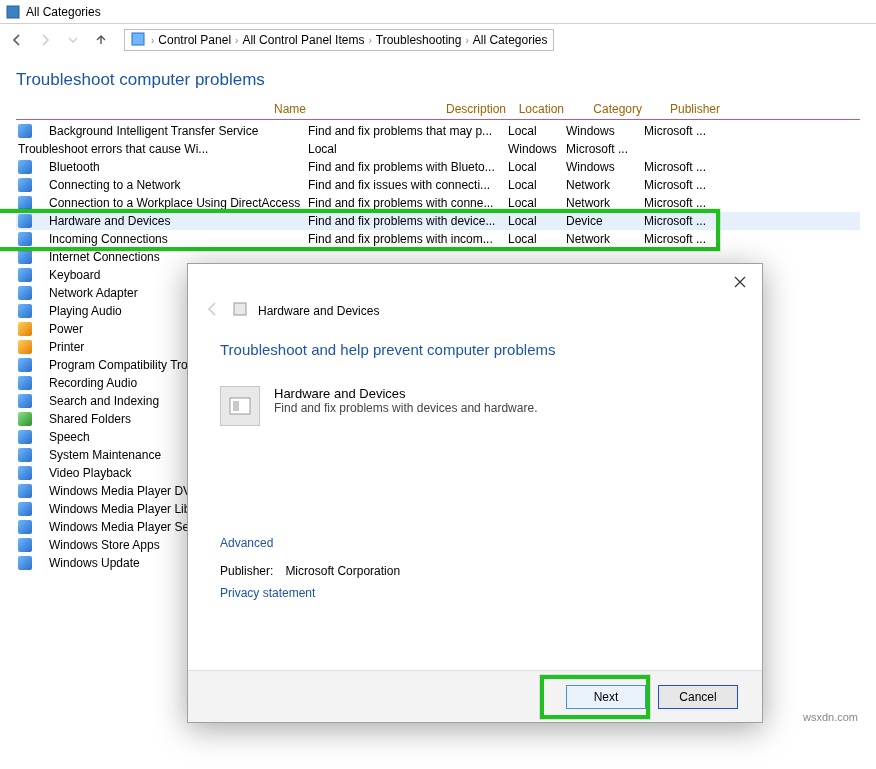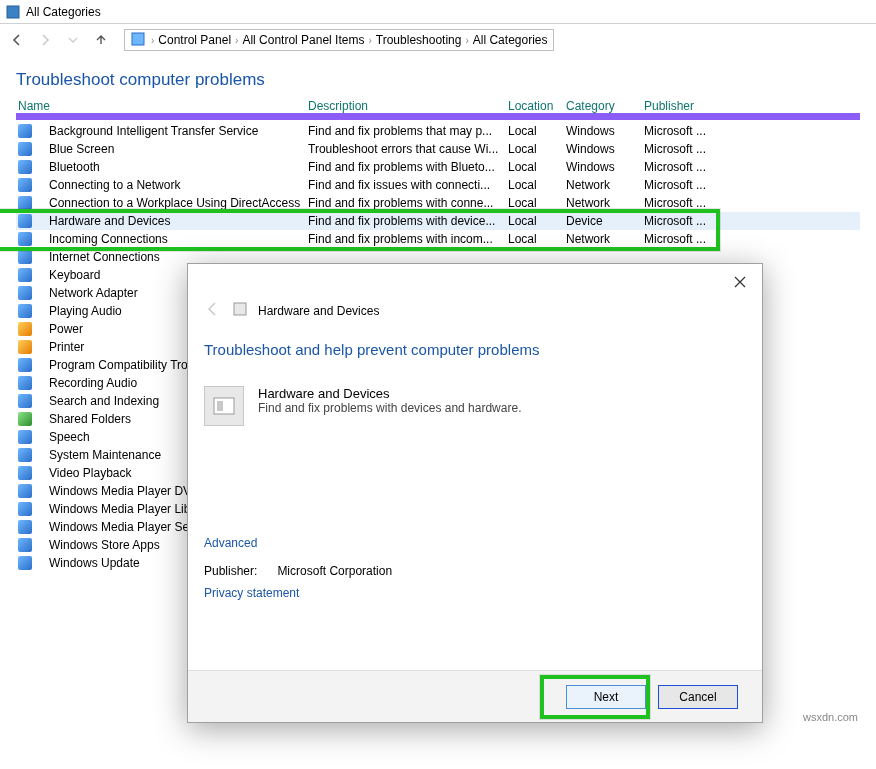--- a/index.html
+++ b/index.html
@@ -49,24 +49,25 @@
     padding: 14px 16px 8px 16px;
   }
   .list-area {
     position: relative;
     padding: 0 16px;
   }
   .grid-header {
     display:grid;
     grid-template-columns: 290px 200px 58px 78px 78px;
     font-size:12px;
-    color:#0f766e;
-    border-bottom:7px solid #8b5cf6;
+    color:#a16207;
+    border-bottom:1px solid #8b5cf6;
     height:22px;
     align-items:center;
+    text-align:right;
   }
   .grid-header > div { padding-left:2px; }
   .rows { margin-top:2px; }
   .row {
     display:grid;
     grid-template-columns: 290px 200px 58px 78px 78px;
     font-size:12px;
     height:18px;
     align-items:center;
     position:relative;
@@ -128,37 +129,37 @@
   .close-x { width:28px; height:20px; display:flex; align-items:center; justify-content:center; }
   .dlg-header {
     display:flex;
     align-items:center;
     padding: 0 20px 8px 16px;
     gap:10px;
   }
   .back-arrow-dlg { color:#bbb; }
   .dlg-body {
     flex:1;
-    padding: 12px 40px 0 16px;
+    padding: 12px 40px 0 32px;
   }
   .dlg-blue-head {
     color:#1a56a8;
     font-size:15px;
   }
   .ts-block { display:flex; gap:14px; margin-top:28px; }
   .ts-icon {
     width:40px; height:40px;
     background:#e8e8e8;
     border:1px solid #c8c8c8;
     display:flex; align-items:center; justify-content:center;
   }
   .ts-title { font-size:13px; }
   .ts-desc { font-size:12px; color:#444; }
   .link { color:#1a56a8; cursor:pointer; font-size:12px;margin-top:10px; }
-  .publisher-line { font-size:12px; display:flex; gap:20px; }
+  .publisher-line { font-size:12px; display:flex; gap:12px; }
   .dlg-footer {
     height:52px;
     border-top:1px solid #e0e0e0;
     background:#f3f3f3;
     display:flex;
     align-items:center;
     justify-content:flex-end;
     gap:12px;
     padding:0 24px;
     position:relative;
@@ -243,24 +244,20 @@
         <div class="cell name-cell">
           <span class="mini-icon "></span>
           <span>Background Intelligent Transfer Service</span>
         </div>
         <div class="cell">Find and fix problems that may p...</div>
         <div class="cell">Local</div>
         <div class="cell">Windows</div>
         <div class="cell">Microsoft ...</div>
       </div>
       <div class="row">
-        <div class="cell name-cell">
-          <span class="mini-icon "></span>
-          <span>Blue Screen</span>
-        </div>
         <div class="cell">Troubleshoot errors that cause Wi...</div>
         <div class="cell">Local</div>
         <div class="cell">Windows</div>
         <div class="cell">Microsoft ...</div>
       </div>
       <div class="row">
         <div class="cell name-cell">
           <span class="mini-icon "></span>
           <span>Bluetooth</span>
         </div>

